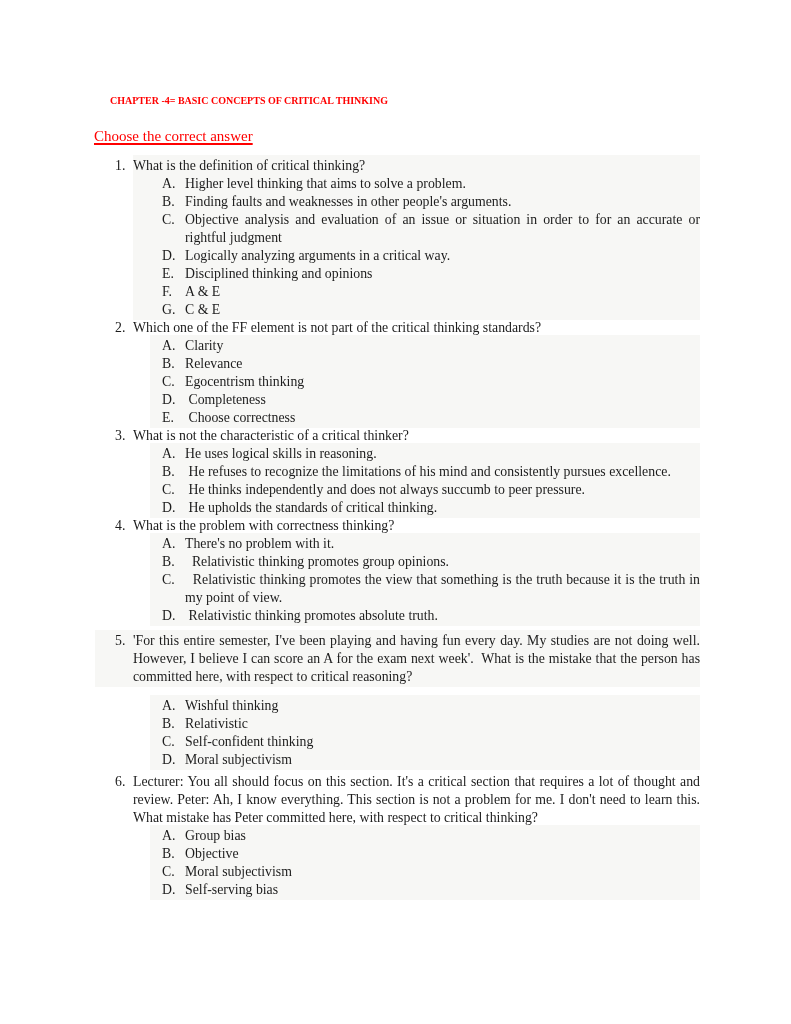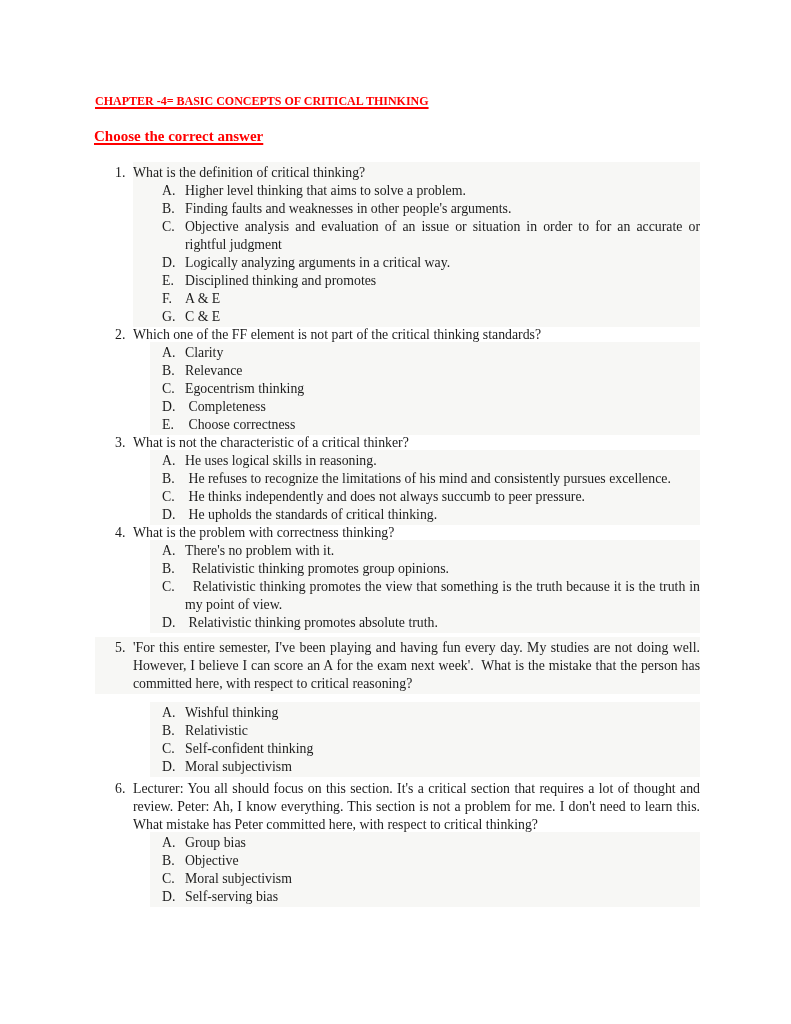--- a/index.html
+++ b/index.html
@@ -19,34 +19,33 @@
   }
   .page {
     width: 791px;
     height: 1024px;
     padding: 92px 91px 0 94px;
     color: var(--body-color);
     font-size: 13.8px;
     line-height: 18px;
   }
   .doc-title {
-    margin: 0 0 17px 1px;
-    font-size: 12px;
+    margin: 0 0 17px 16px;
+    font-size: 10px;
     line-height: 18px;
     font-weight: bold;
     color: var(--heading-color);
-    text-decoration: underline;
     text-decoration-thickness: 1.5px;
     text-underline-offset: 2px;
   }
   .doc-instruction {
-    margin: 0 0 19px 0;
+    margin: 0 0 12px 0;
     font-size: 15px;
     line-height: 18px;
-    font-weight: bold;
+    font-weight: normal;
     color: var(--heading-color);
     text-decoration: underline;
     text-decoration-thickness: 1.5px;
     text-underline-offset: 2px;
   }
   .questions { }
   .question { position: relative; }
   .question.hl-full::before {
     content: "";
     position: absolute;
@@ -127,21 +126,21 @@
     <span class="opt-text">Objective analysis and evaluation of an issue or situation in order to for an accurate or rightful judgment</span>
   </div>
 
   <div class="opt-row">
     <span class="opt-letter">D.</span>
     <span class="opt-text">Logically analyzing arguments in a critical way.</span>
   </div>
 
   <div class="opt-row">
     <span class="opt-letter">E.</span>
-    <span class="opt-text">Disciplined thinking and promotes</span>
+    <span class="opt-text">Disciplined thinking and opinions</span>
   </div>
 
   <div class="opt-row">
     <span class="opt-letter">F.</span>
     <span class="opt-text">A &amp; E</span>
   </div>
 
   <div class="opt-row">
     <span class="opt-letter">G.</span>
     <span class="opt-text">C &amp; E</span>

